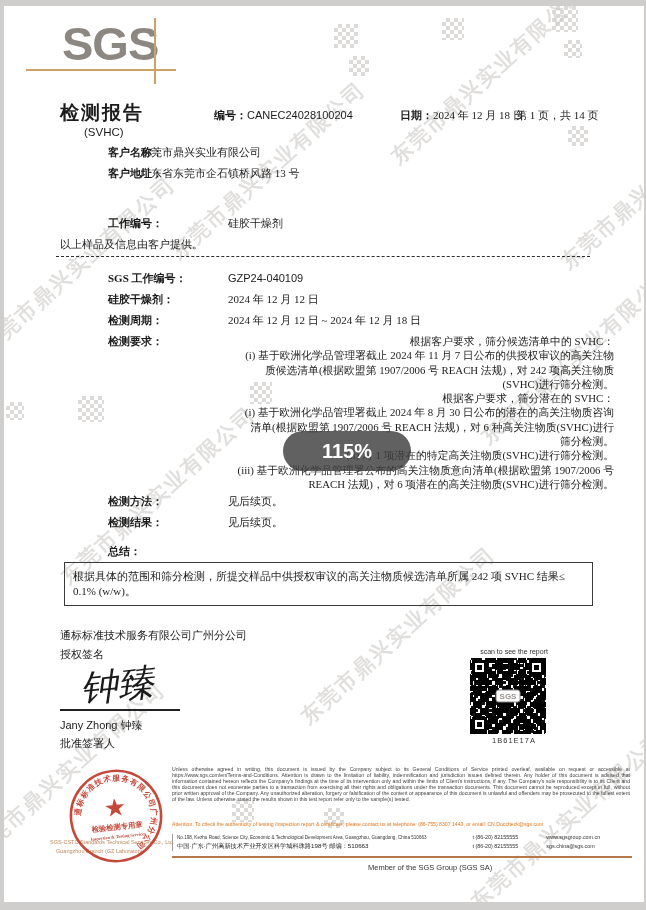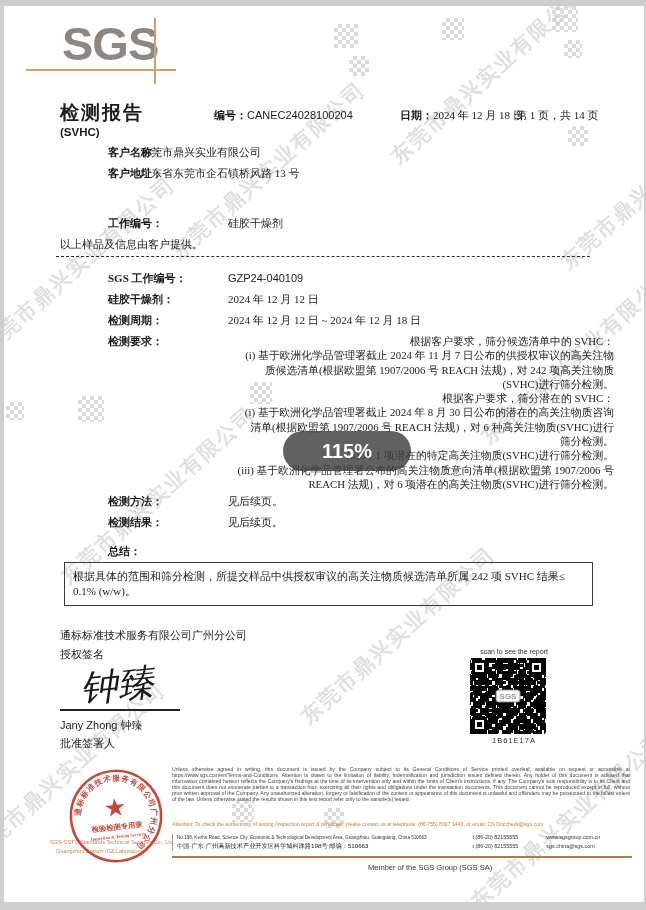--- a/index.html
+++ b/index.html
@@ -28,21 +28,21 @@
     position:absolute;opacity:.65;
     background:repeating-conic-gradient(#c9c7c4 0 25%, transparent 0 50%) 0 0/8px 8px;
   }
 
   
   .sgs-logo{font-family:"Liberation Sans","DejaVu Sans",sans-serif;font-weight:bold;
     font-size:47px;color:#8d8781;letter-spacing:-1px;line-height:1;}
   .crop-h{background:#cda269;height:1.5px;}
   .crop-v{background:#cda269;width:1.5px;}
   .report-title{font-size:19px;font-weight:bold;letter-spacing:2px;}
-  .report-sub{font-size:11.5px;font-weight:bold;}
+  .report-sub{font-size:11.5px;font-weight:normal;margin-left:24px;}
 
   .val{font-family:"Liberation Sans","DejaVu Sans",sans-serif;}
   .pre{white-space:pre-line;text-align:right;}
 
   .dashline{border-top:1.6px dashed #2e2e2e;}
 
   
   .sum-table{display:flex;border:1.3px solid #3a3a3a;}
   .sum-cell-text{flex:1;padding:6px 10px 6px 8px;font-size:11px;line-height:15px;}
   .sum-cell-verdict{width:128px;border-left:1.3px solid #3a3a3a;display:flex;

